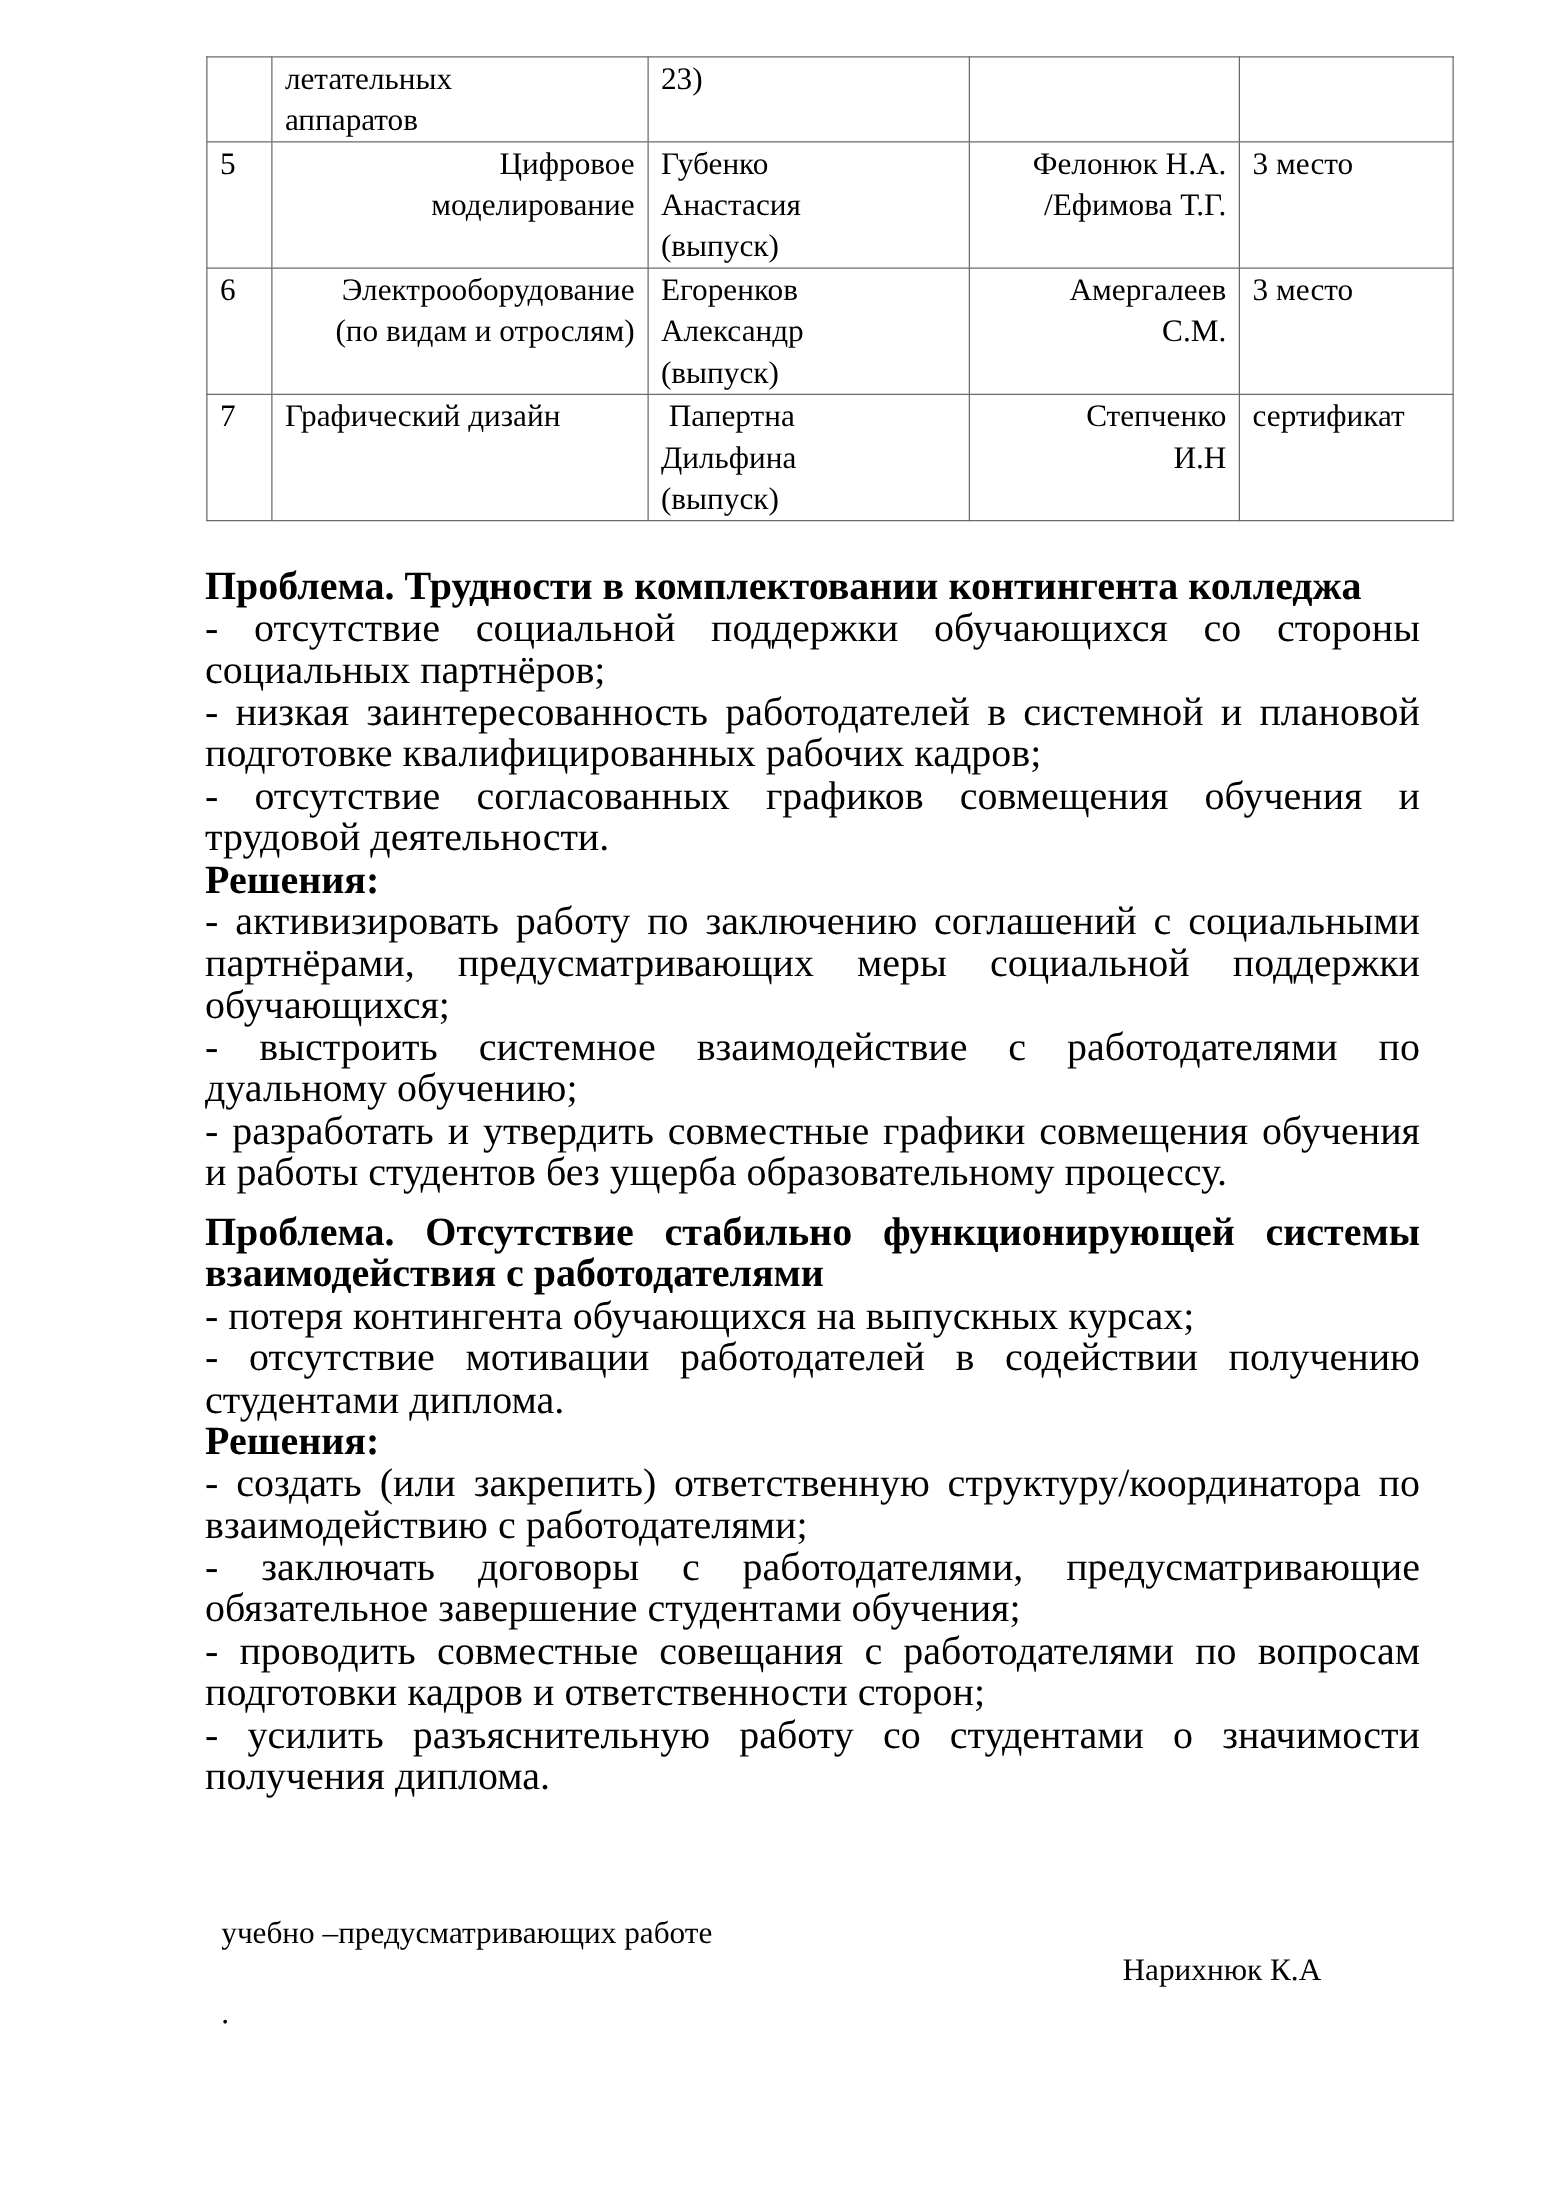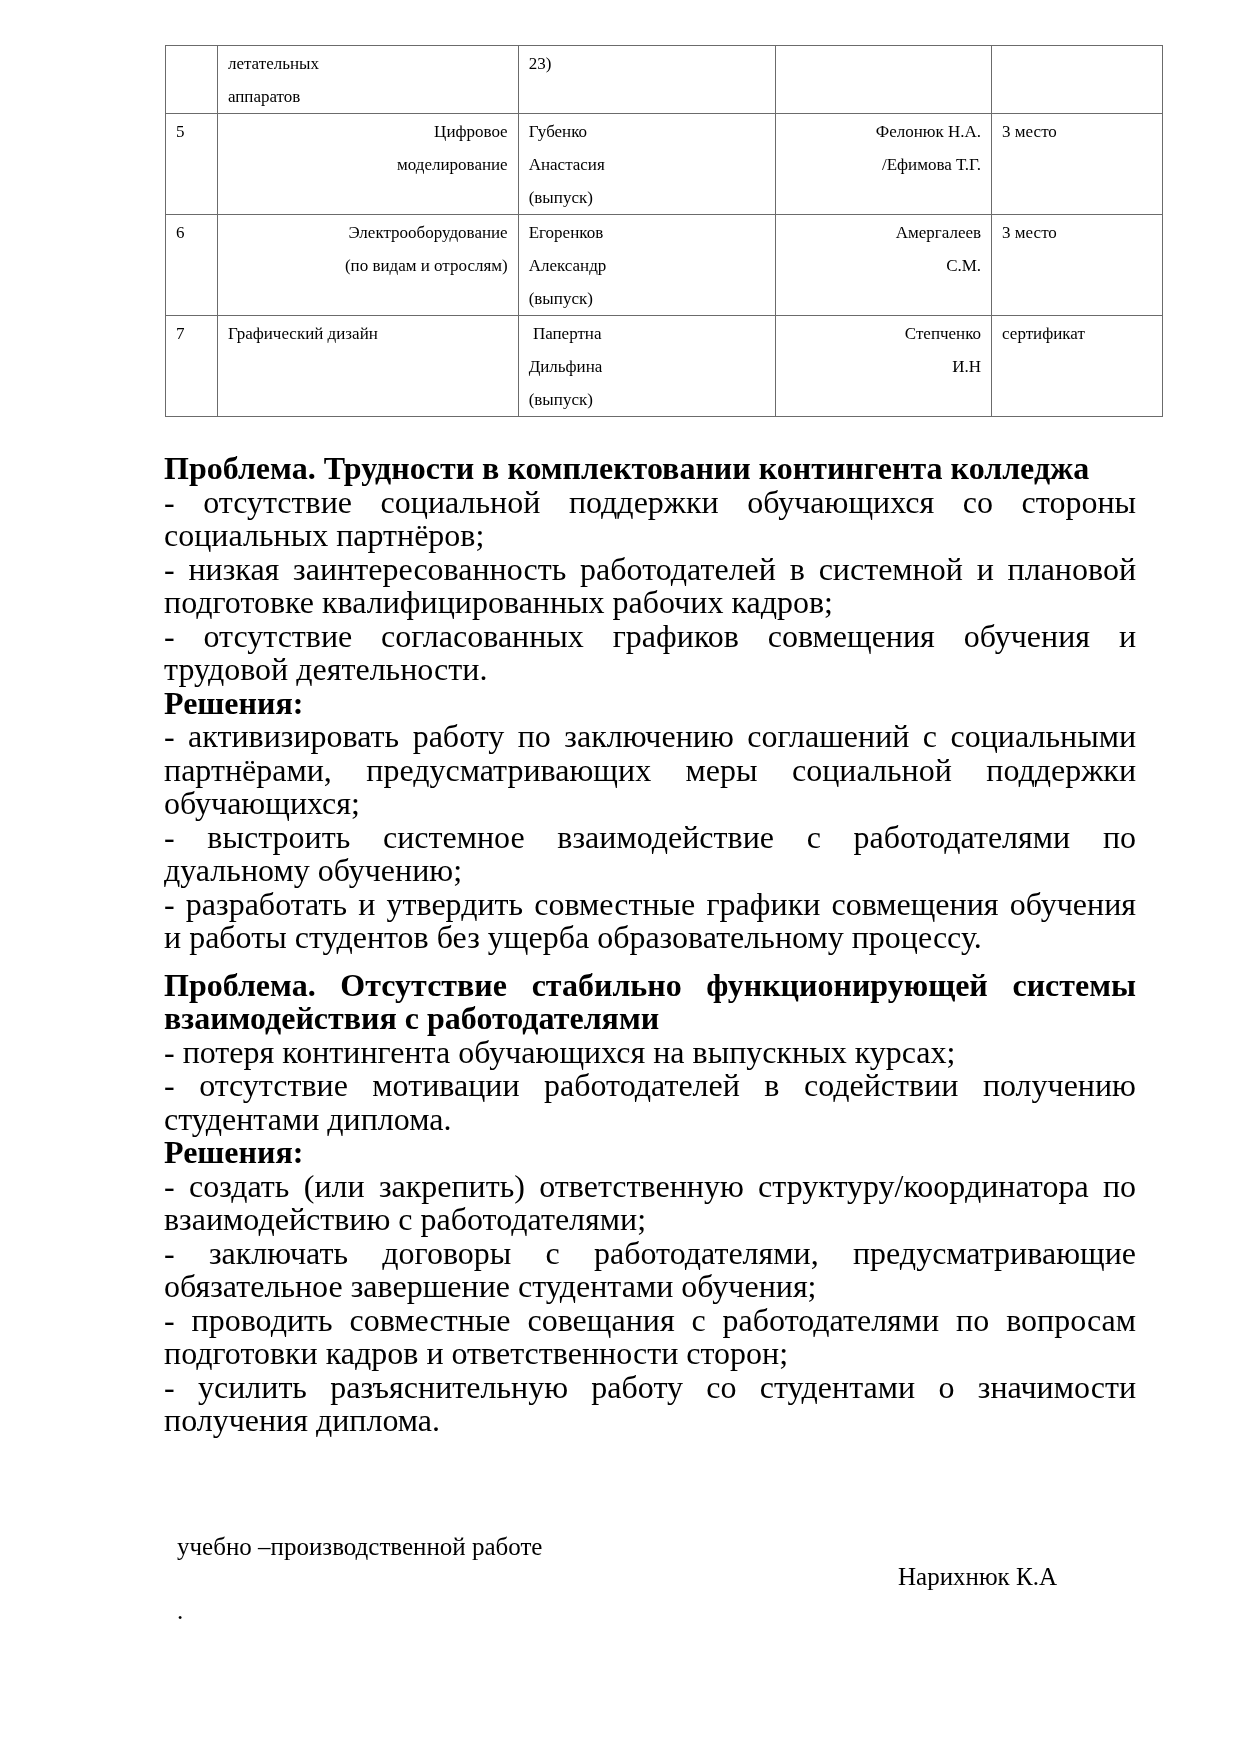--- a/index.html
+++ b/index.html
@@ -8,21 +8,21 @@
       font-family: "Liberation Serif", "DejaVu Serif", serif;
       color: #000;
     }
     .page { position: absolute; left: 0; top: 0; width: 1240px; height: 1755px; }
 
     
     table.results {
       position: absolute; left: 165px; top: 45px;
       width: 998px;
       border-collapse: collapse;
-      font-size: 17px; line-height: 33px;
+      font-size: 25px; line-height: 33px;
     }
     table.results td {
       border: 1.5px solid #6b6b6b;
       vertical-align: top;
       padding: 1px 10px 0 10px;
     }
     col.c1 { width: 52px; }
     col.c2 { width: 301px; }
     col.c3 { width: 258px; }
     col.c4 { width: 216px; }
@@ -134,18 +134,18 @@
     <div class="item">- потеря контингента обучающихся на выпускных курсах;</div>
     <div class="item">- отсутствие мотивации работодателей в содействии получению студентами диплома.</div>
     <div class="heading">Решения:</div>
     <div class="item">- создать (или закрепить) ответственную структуру/координатора по взаимодействию с работодателями;</div>
     <div class="item">- заключать договоры с работодателями, предусматривающие обязательное завершение студентами обучения;</div>
     <div class="item">- проводить совместные совещания с работодателями по вопросам подготовки кадров и ответственности сторон;</div>
     <div class="item">- усилить разъяснительную работу со студентами о значимости получения диплома.</div>
   </div>
 
   <div class="sign" style="top:1530px;">
-    <div>учебно –производственной работе</div>
+    <div>учебно –предусматривающих работе</div>
   </div>
   <div class="sign-name" style="top:1563px;">Нарихнюк К.А</div>
   <div class="dot" style="top:1597px;">.</div>
 
 </div>
 
 </body></html>

